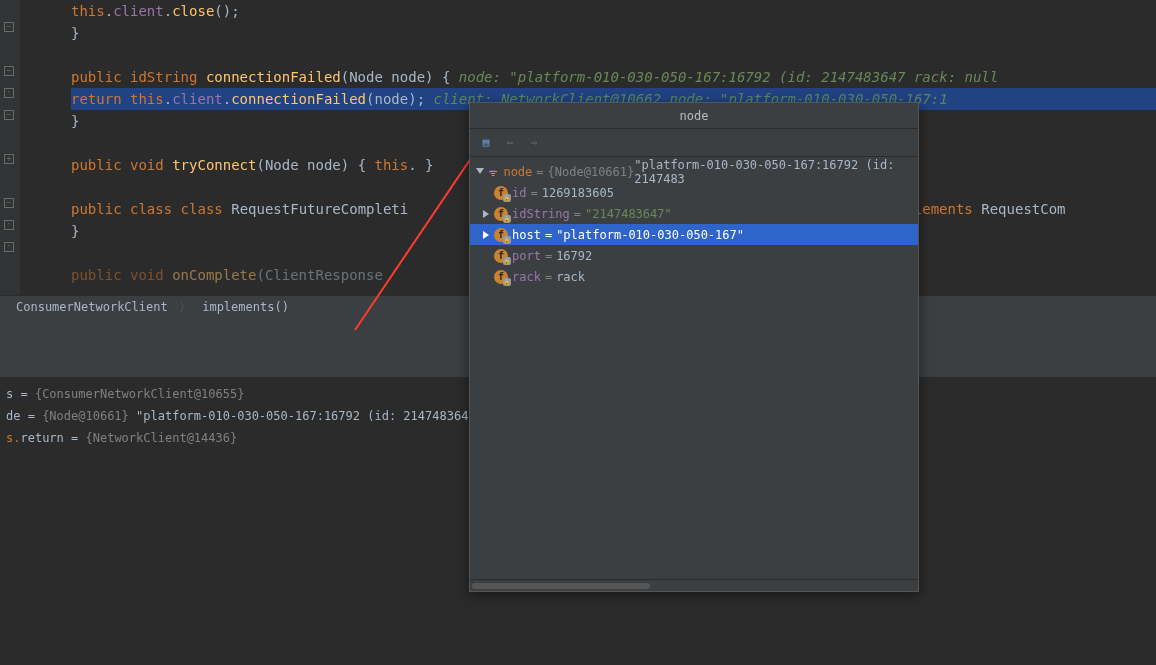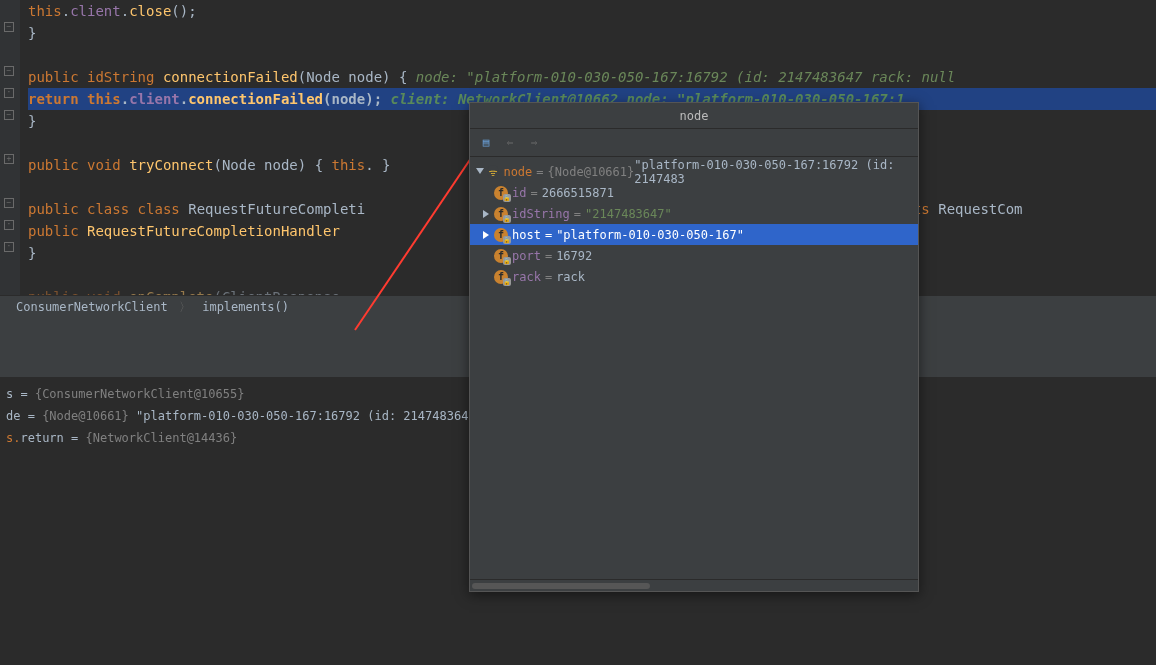--- a/index.html
+++ b/index.html
@@ -45,25 +45,25 @@
   padding-left: 8px;
   white-space: nowrap;
   overflow: hidden;
 }
 
 .code-line {
   height: 22px;
   line-height: 22px;
   font-family: 'Consolas', 'Monaco', monospace;
   font-size: 14px;
+  margin-left: 43px;
 }
 
 .highlighted-line {
   background: #214283;
-  font-weight: bold;
 }
 
 .kw { color: #cc7832; }
 .ident { color: #a9b7c6; }
 .field { color: #9876aa; }
 .method { color: #ffc66d; }
 .inlay { color: #6a8759; font-style: italic; }
 .inlay2 { color: #5a8a5a; font-style: italic; }
 .paren { color: #a9b7c6; }
 
@@ -295,23 +295,20 @@
   </div>
   <div class="code-line"><span class="ident">        }</span></div>
   <div class="code-line"></div>
   <div class="code-line">
     <span class="ident">        </span><span class="kw">public</span><span> </span><span class="kw">void</span><span> </span><span class="method">tryConnect</span><span class="paren">(</span><span class="ident">Node </span><span class="ident">node</span><span class="paren">) { </span><span class="kw">this</span><span class="ident">.</span><span class="ident">                                                          }</span>
   </div>
   <div class="code-line"></div>
   <div class="code-line">
     <span class="ident">        </span><span class="kw">public</span><span> </span><span class="kw">class</span><span> </span><span class="kw">class</span><span> </span><span class="ident">RequestFutureCompleti</span><span style="display:inline-block;width:455px"></span><span class="ident">e&gt; </span><span class="kw">implements</span><span class="ident"> RequestCom</span>
   </div>
-  <div class="code-line">
-    <span class="ident">            </span><span class="kw">public</span><span> </span><span class="method">RequestFutureCompletionHandler</span>
-  </div>
   <div class="code-line"><span class="ident">            }</span></div>
   <div class="code-line"></div>
   <div class="code-line" style="opacity:0.5">
     <span class="ident">            </span><span class="kw">public</span><span> </span><span class="kw">void</span><span> </span><span class="method">onComplete</span><span class="paren">(</span><span class="ident">ClientResponse</span>
   </div>
 </div>
 
 <div class="breadcrumb">
   <span>ConsumerNetworkClient</span>
   <span class="breadcrumb-sep">〉</span>
@@ -361,21 +358,21 @@
       <span class="tree-obj">{Node@10661} </span>
       <span class="tree-val">"platform-010-030-050-167:16792 (id: 2147483</span>
     </div>
     <div class="tree-row indent1">
       <span class="tree-caret"></span>
       <span class="tree-icon-field">
           <span class="lock">🔒</span>
         </span>
       <span class="tree-field">id</span>
       <span class="tree-eq"> = </span>
-      <span class="tree-val">2666515871</span>
+      <span class="tree-val">1269183605</span>
     </div>
     <div class="tree-row indent1">
       <span class="tree-caret">
         <svg width="8" height="8">
             <path d="M0,0 L6,4 L0,8 Z" fill="#a9b7c6"></path>
           </svg>
       </span>
       <span class="tree-icon-field">
           <span class="lock">🔒</span>
         </span>

